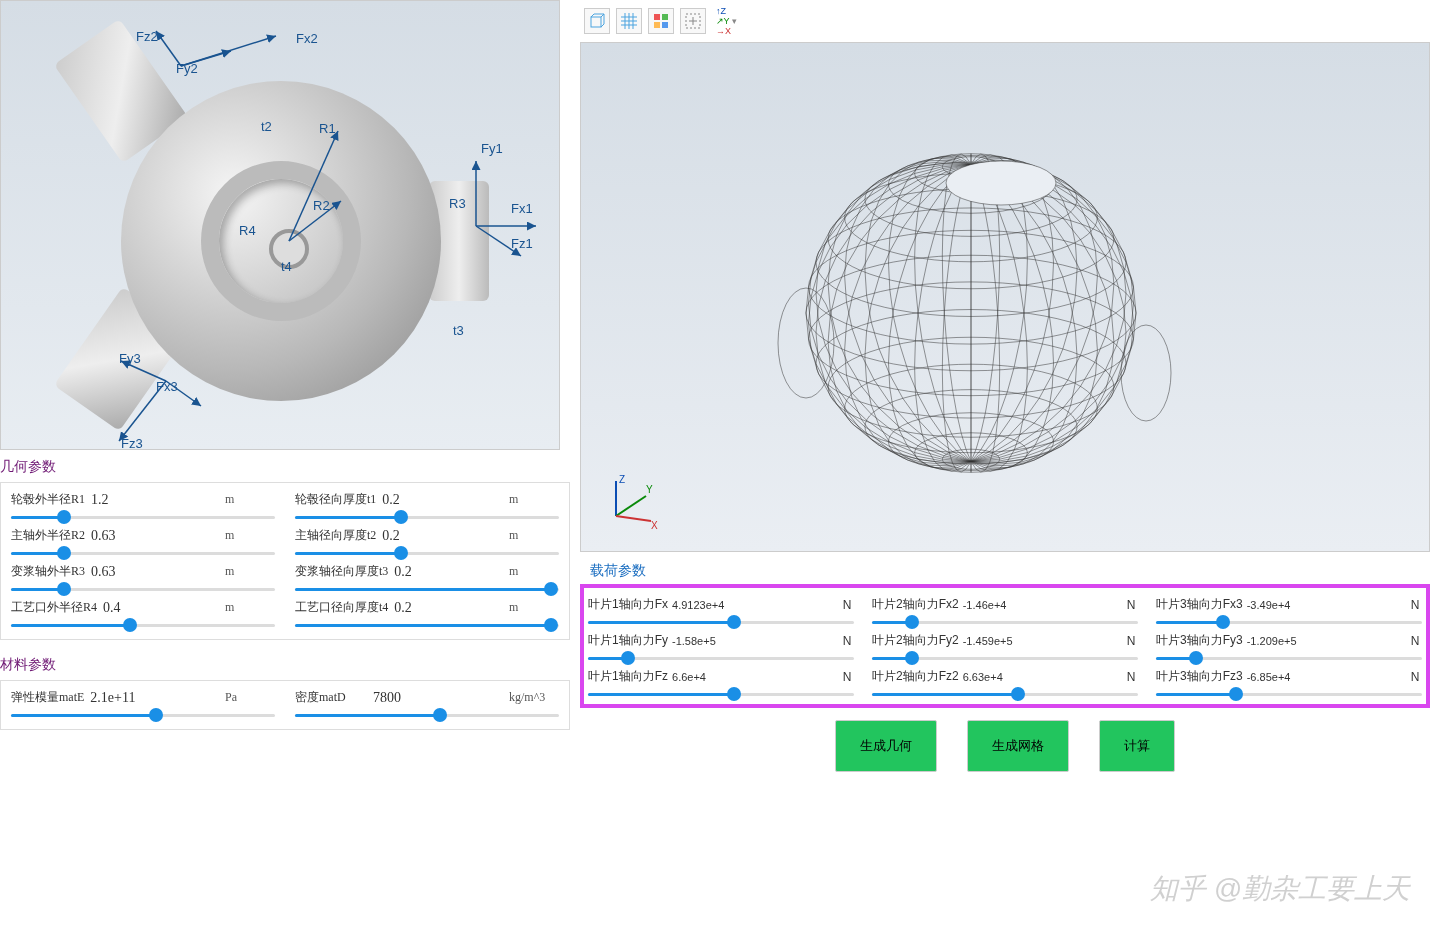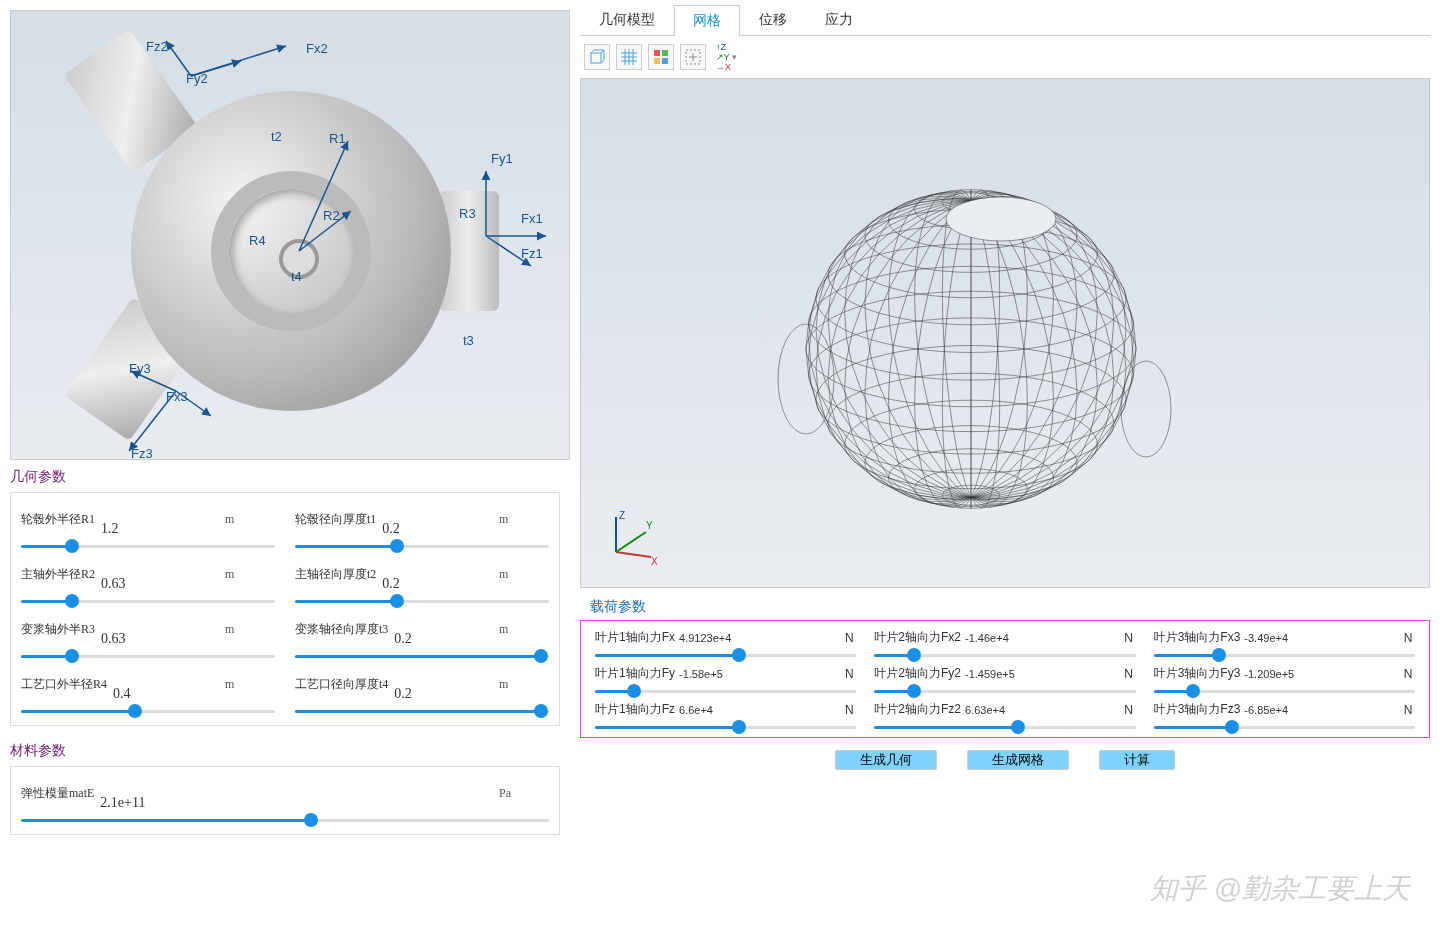--- a/index.html
+++ b/index.html
@@ -1,66 +1,66 @@
 <!DOCTYPE html>
 <html><head>
 <meta charset="utf-8">
 <style>
 * { box-sizing: border-box; margin: 0; padding: 0; }
 body { font-family: "Microsoft YaHei", Arial, sans-serif; font-size: 12px; color: #333; background: #fff; width: 1440px; height: 938px; overflow: hidden; }
 .container { display: flex; height: 100%; }
-.left-panel { width: 570px; padding: 10px; display: flex; flex-direction: column; }
+.left-panel { width: 570px; padding: 0; display: flex; flex-direction: column; }
 .right-panel { flex: 1; padding: 0 10px; display: flex; flex-direction: column; }
 
 .geom-viewer { width: 560px; height: 450px; background: linear-gradient(#d5dde5, #e8edf2); border: 1px solid #ccc; position: relative; }
 .geom-viewer .ball { position: absolute; width: 320px; height: 320px; border-radius: 50%; background: radial-gradient(circle at 35% 35%, #f5f5f5, #b8b8b8 60%, #888); left: 120px; top: 80px; }
 .geom-viewer .innerring { position: absolute; width: 160px; height: 160px; border-radius: 50%; border: 18px solid #bbb; left: 200px; top: 160px; box-shadow: inset 4px 4px 8px rgba(0,0,0,.3); }
 .geom-viewer .hole { position: absolute; width: 40px; height: 40px; border-radius: 50%; background: #ddd; border: 4px solid #999; left: 268px; top: 228px; }
 .geom-viewer .flange-r { position: absolute; width: 60px; height: 120px; background: linear-gradient(90deg,#ccc,#eee,#bbb); right: 70px; top: 180px; border-radius: 6px; }
 .geom-viewer .flange-l1 { position: absolute; width: 80px; height: 120px; background: linear-gradient(135deg,#ccc,#eee,#aaa); left: 80px; top: 30px; transform: rotate(-35deg); border-radius: 6px; }
 .geom-viewer .flange-l2 { position: absolute; width: 80px; height: 120px; background: linear-gradient(135deg,#ccc,#eee,#aaa); left: 80px; bottom: 30px; transform: rotate(35deg); border-radius: 6px; }
 .dim-label { position: absolute; font-size: 13px; color: #1a5490; font-weight: 500; }
 .arrow { stroke: #1a5490; stroke-width: 1.5; fill: #1a5490; }
 
 .note { font-size: 11px; color: #666; margin: 8px 0 12px; }
 .section-title { color: #701a75; font-size: 14px; margin: 8px 0 6px; }
 
 .param-block { border: 1px solid #ddd; padding: 8px 10px 4px; margin-bottom: 8px; }
 .param-row { display: flex; gap: 20px; font-family: Liberation Serif, serif; }
 .param-cell { flex: 1; margin-bottom: 8px; }
 .param-top { display: flex; align-items: center; gap: 6px; }
 .param-label { font-size: 12px; color: #333; min-width: 72px; }
-.param-value { font-size: 14px; flex: 1; margin-top: 20px; }
+.param-value { font-size: 14px; flex: 1; }
 .param-unit { font-size: 12px; color: #555; min-width: 50px; text-align: left; }
 .slider { width: 100%; height: 3px; background: #dcdcdc; position: relative; margin-top: 8px; border-radius: 2px; cursor: pointer; }
 .slider .fill { position: absolute; height: 100%; background: #1a8fe6; border-radius: 2px; }
 .slider .thumb { position: absolute; width: 14px; height: 14px; border-radius: 50%; background: #1a8fe6; top: -6px; margin-left: -7px; }
 
 .tabs { display: flex; border-bottom: 1px solid #ccc; margin-top: 4px; }
 .tab { padding: 6px 18px; font-size: 14px; color: #333; cursor: pointer; border: 1px solid transparent; border-bottom: none; }
 .tab.active { color: #1a8fe6; border-color: #ccc; background: #fff; position: relative; top: 1px; }
 .toolbar { display: flex; gap: 6px; padding: 6px 4px; align-items: center; }
 .tb-btn { width: 26px; height: 26px; border: 1px solid #ccc; display: flex; align-items: center; justify-content: center; font-size: 14px; cursor: pointer; background: #f8f8f8; }
 .tb-axes { font-size: 9px; padding-left: 4px; }
 .tb-axes .z { color: #0b4db3; } .tb-axes .y { color: #0a8a0a; } .tb-axes .x { color: #c33; }
 
 .mesh-viewer { flex: 0 0 510px; background: linear-gradient(#d5dde5, #eaeef3); border: 1px solid #ccc; position: relative; overflow: hidden; }
 .mesh-ball { position: absolute; left: 180px; top: 60px; width: 420px; height: 400px; }
 .axis-triad { position: absolute; left: 20px; bottom: 20px; width: 60px; height: 60px; }
 
 .load-title { color: #1a6dc0; font-size: 14px; margin: 10px 0 4px 10px; }
-.load-block { border: 1px solid #d946ef; padding: 8px 14px; }
+.load-block { border: 4px solid #d946ef; padding: 8px 4px; }
 .load-grid { display: grid; grid-template-columns: repeat(3, 1fr); gap: 8px 18px; }
 .load-cell .ptop { display: flex; align-items: center; gap: 4px; }
 .load-cell .ll { font-size: 12px; white-space: nowrap; }
 .load-cell .lv { font-size: 11px; flex: 1; }
 .load-cell .lu { font-size: 12px; width: 14px; text-align: center; }
 
 .buttons { display: flex; gap: 30px; justify-content: center; margin-top: 12px; }
-.btn { padding: 0 24px; border: 1px solid #ccc; background: #7dd3fc; font-size: 13px; cursor: pointer; border-radius: 2px; }
+.btn { padding: 16px 24px; border: 1px solid #ccc; background: #22c55e; font-size: 13px; cursor: pointer; border-radius: 2px; }
 
 .watermark { position: absolute; right: 30px; bottom: 30px; font-size: 28px; color: rgba(120,120,120,.35); font-style: italic; pointer-events: none; }
 </style>
 </head>
 <body>
 
 <div class="container">
   <div class="left-panel">
     <div class="geom-viewer">
       <div class="flange-l1"></div>
@@ -213,31 +213,36 @@
     <div class="param-top">
       <span class="param-label">弹性模量matE</span>
       <span class="param-value">2.1e+11</span>
       <span class="param-unit">Pa</span>
     </div>
     <div class="slider">
       <div class="fill" style="width:55%"></div>
       <div class="thumb" style="left:55%"></div>
     </div>
   </div>
+          <div class="param-cell">
+    <div class="param-top">
+      <span class="param-label">密度matD</span>
+      <span class="param-value">7800</span>
+      <span class="param-unit">kg/m^3</span>
+    </div>
+    <div class="slider">
+      <div class="fill" style="width:55%"></div>
+      <div class="thumb" style="left:55%"></div>
+    </div>
+  </div>
         </div>
       </div>
   </div>
 
   <div class="right-panel">
-    <div class="tabs" id="tabs">
-        <div class="tab ">几何模型</div>
-        <div class="tab active">网格</div>
-        <div class="tab ">位移</div>
-        <div class="tab ">应力</div>
-      </div>
     <div class="toolbar">
       <div class="tb-btn">
           <svg width="16" height="16">
             <rect x="2" y="4" width="10" height="10" fill="none" stroke="#4aa3df"></rect>
             <line x1="2" y1="4" x2="5" y2="1" stroke="#4aa3df"></line>
             <line x1="12" y1="4" x2="15" y2="1" stroke="#4aa3df"></line>
             <line x1="12" y1="14" x2="15" y2="11" stroke="#4aa3df"></line>
             <line x1="5" y1="1" x2="15" y2="1" stroke="#4aa3df"></line>
             <line x1="15" y1="1" x2="15" y2="11" stroke="#4aa3df"></line>
           </svg>

